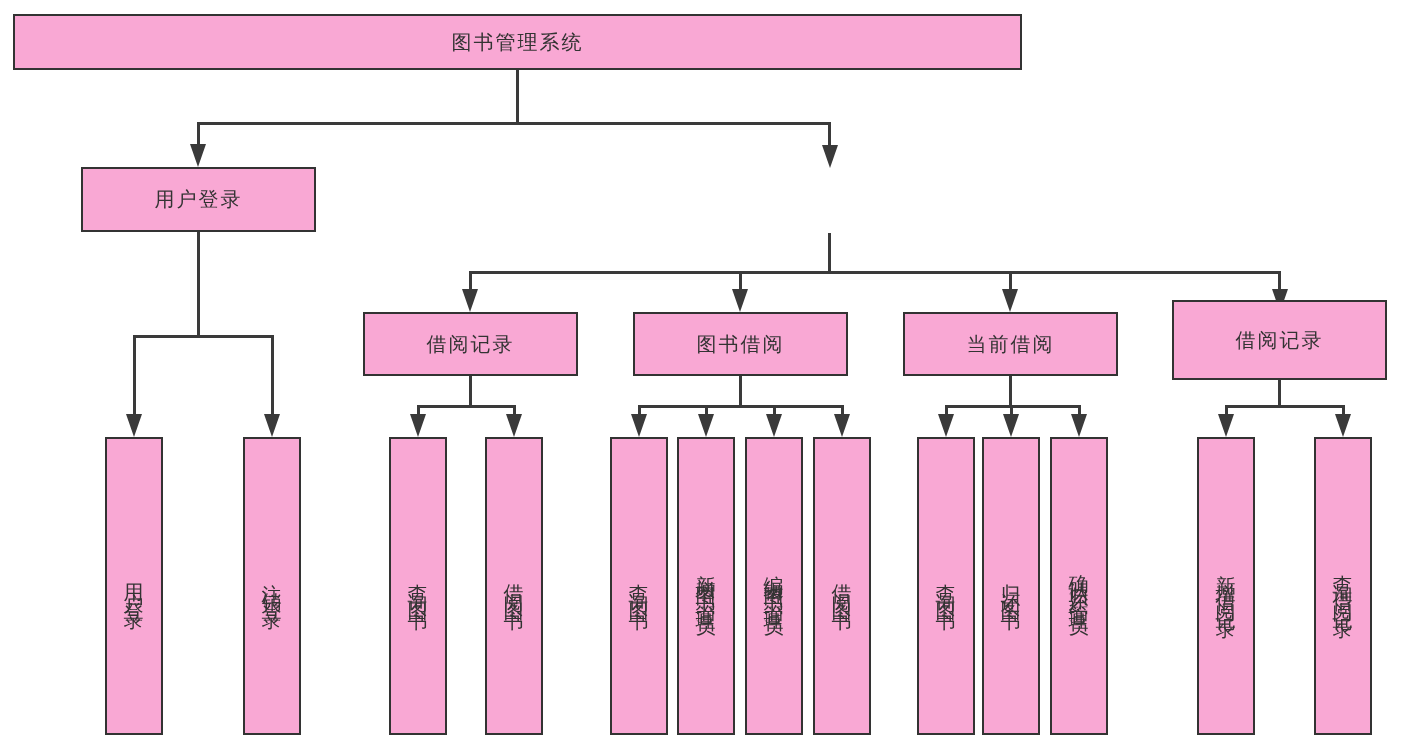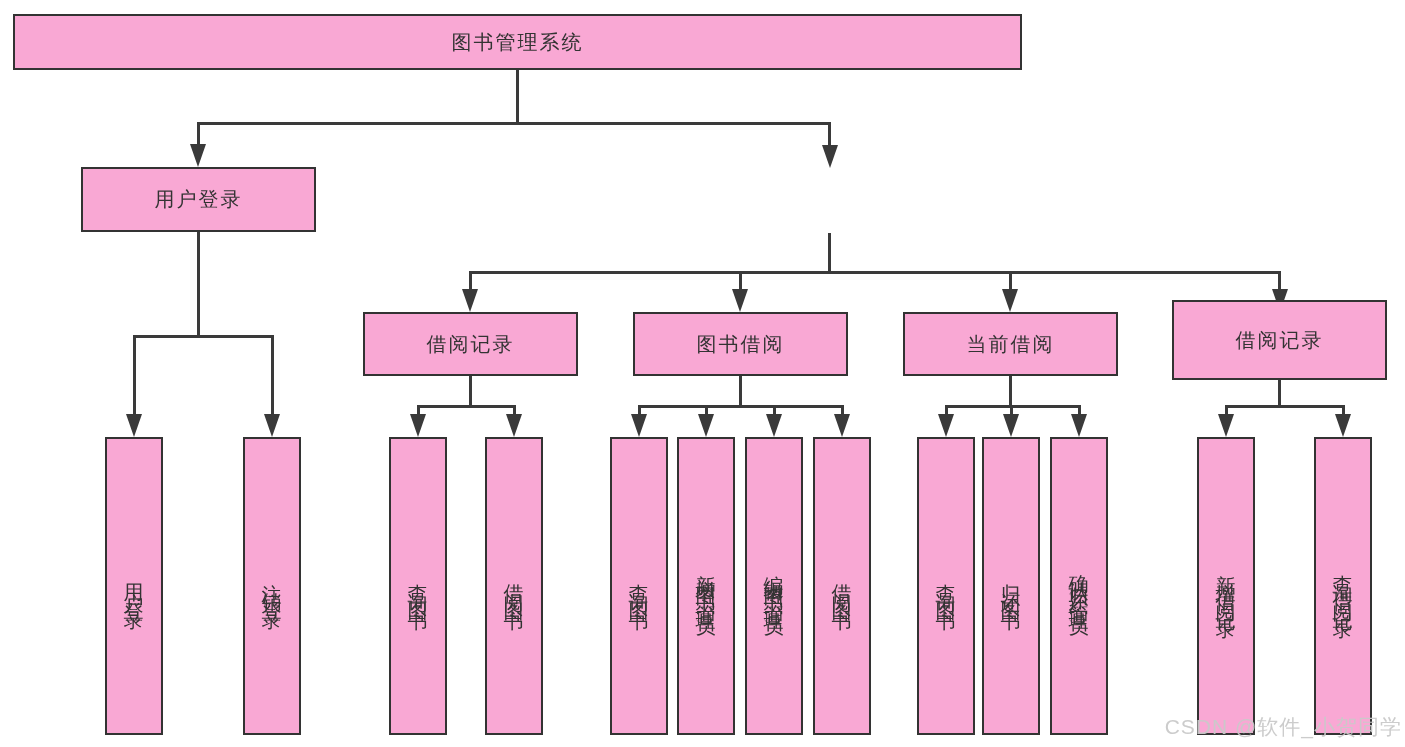--- a/index.html
+++ b/index.html
@@ -90,21 +90,20 @@
   <div class="box" style="left:1050px;top:437px;width:58px;height:298px">
     <span class="vlabel" style="letter-spacing:6px">确认归还（管理员）</span>
   </div>
   <div class="box" style="left:1197px;top:437px;width:58px;height:298px">
     <span class="vlabel">新增借阅记录</span>
   </div>
   <div class="box" style="left:1314px;top:437px;width:58px;height:298px">
     <span class="vlabel">查询借阅记录</span>
   </div>
 
-  <div class="watermark">CSDN @软件_小贺同学</div>
 <div class="line" style="left: 516px; top: 70px; width: 3px; height: 54px;"></div>
     <div class="line" style="left: 197px; top: 122px; width: 633px; height: 3px;"></div>
     <div class="line" style="left: 197px; top: 122px; width: 3px; height: 24px;"></div>
     <div class="line" style="left: 828px; top: 122px; width: 3px; height: 25px;"></div>
     <div class="line" style="left: 197px; top: 232px; width: 3px; height: 105px;"></div>
     <div class="line" style="left: 133px; top: 335px; width: 141px; height: 3px;"></div>
     <div class="line" style="left: 133px; top: 335px; width: 3px; height: 81px;"></div>
     <div class="line" style="left: 271px; top: 335px; width: 3px; height: 81px;"></div>
     <div class="line" style="left: 828px; top: 233px; width: 3px; height: 40px;"></div>
     <div class="line" style="left: 469px; top: 271px; width: 812px; height: 3px;"></div>

